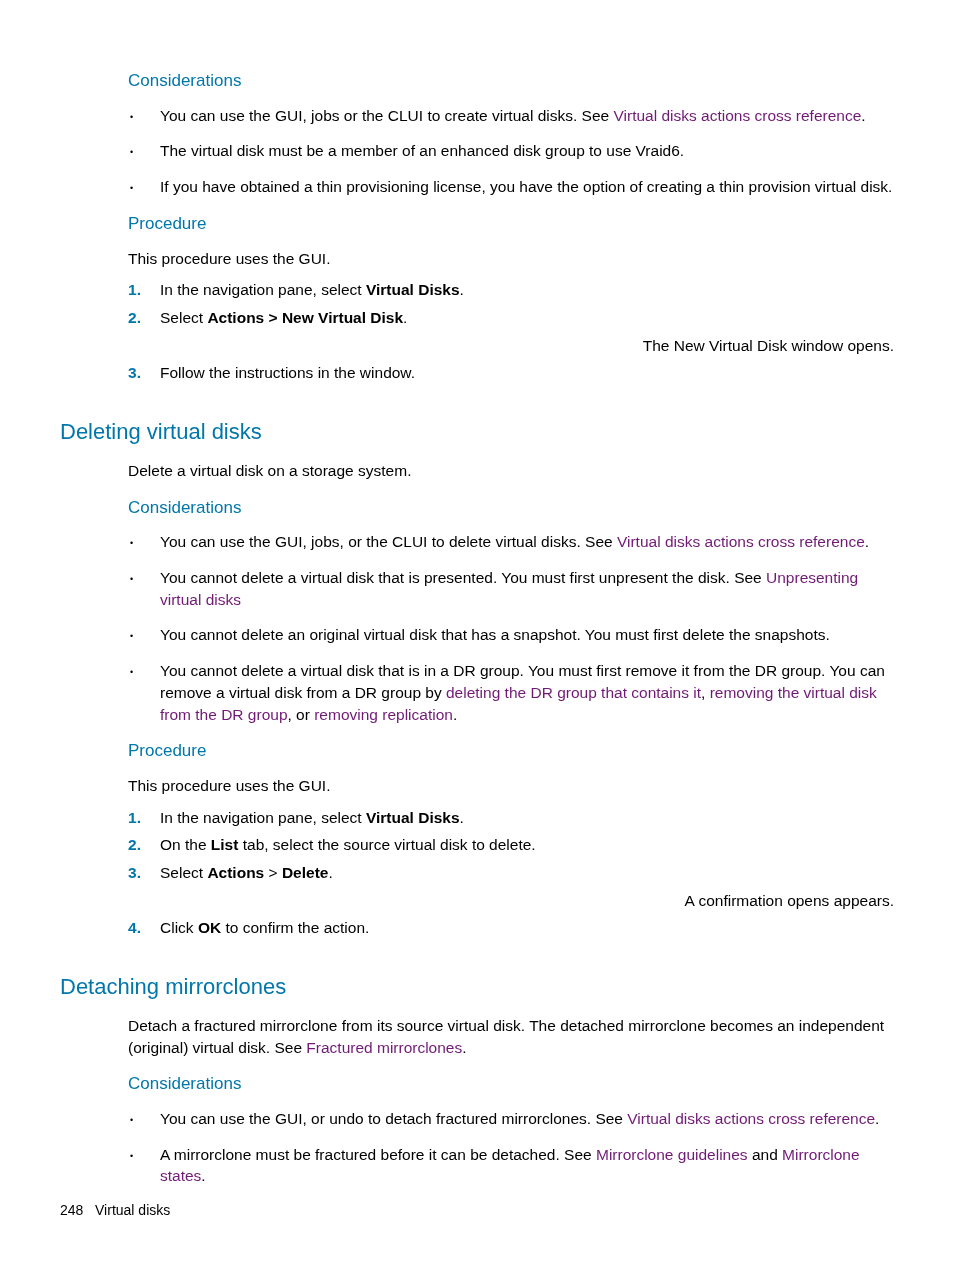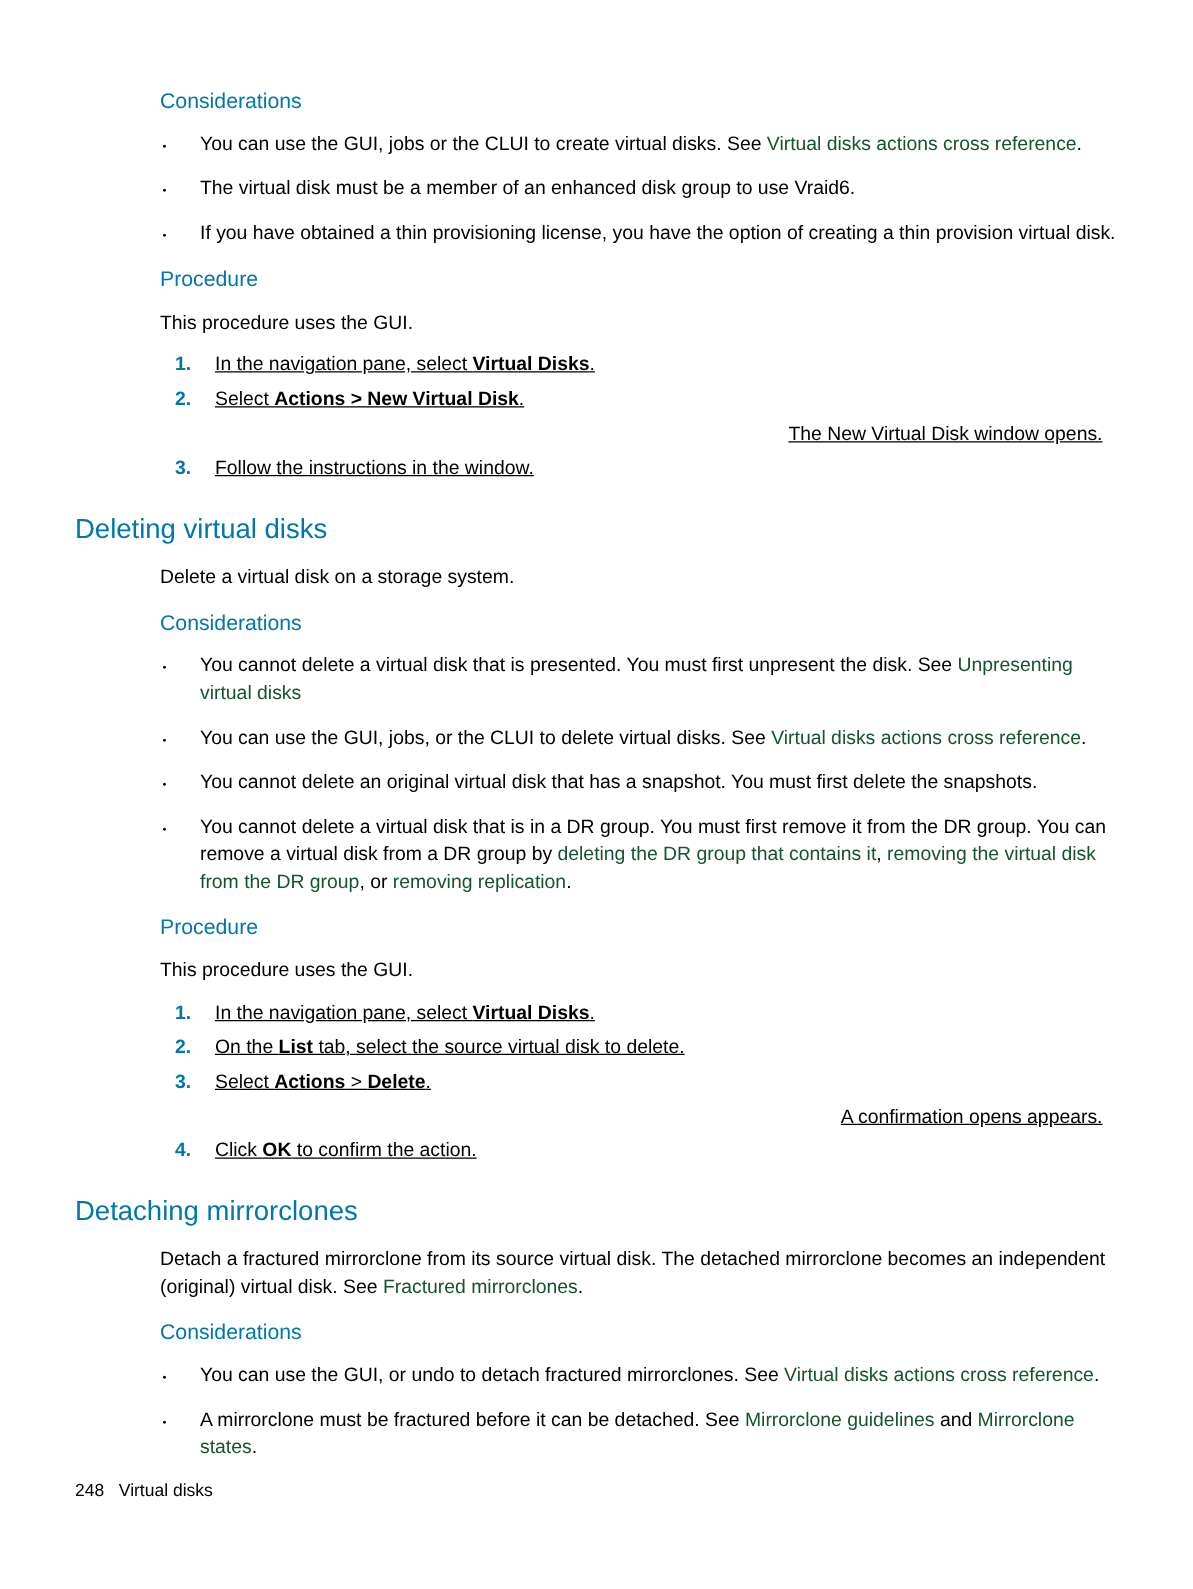--- a/index.html
+++ b/index.html
@@ -21,25 +21,25 @@
     color: #0077aa;
     font-size: 17px;
     font-weight: normal;
     margin-top: 14px;
     margin-bottom: 12px;
   }
   .h2-heading {
     color: #0077aa;
     font-size: 22px;
     font-weight: normal;
-    margin-top: 22px;
+    margin-top: 33px;
     margin-bottom: 12px;
   }
   .link {
-    color: #14532d;
+    color: #701a75;
   }
   strong { font-weight: bold; }
   ul.bullets {
     list-style: none;
     padding: 0;
     margin: 0;
   }
   ul.bullets > li {
     padding-left: 32px;
     position: relative;
@@ -49,23 +49,22 @@
     content: "•";
     position: absolute;
     left: 2px;
     top: 6px;
     font-size: 9px;
     color: #000;
   }
   ol.numbered {
     list-style: none;
     padding: 0;
-    margin: 12px;
+    margin: 0;
     counter-reset: stepctr;
-    text-decoration: underline;
   }
   ol.numbered > li {
     padding-left: 32px;
     position: relative;
     margin-bottom: 6px;
     counter-increment: stepctr;
   }
   ol.numbered > li::before {
     content: counter(stepctr) ".";
     position: absolute;
@@ -127,24 +126,24 @@
       <li>Follow the instructions in the window.</li>
     </ol>
   </div>
 
   <div class="h2-heading">Deleting virtual disks</div>
   <div class="indent-body">
     <div class="p">Delete a virtual disk on a storage system.</div>
     <div class="sub-heading">Considerations</div>
     <ul class="bullets">
       <li>
-        <span>You cannot delete a virtual disk that is presented. You must first unpresent the disk. See </span><span class="link">Unpresenting virtual disks</span>
+        <span>You can use the GUI, jobs, or the CLUI to delete virtual disks. See </span><span class="link">Virtual disks actions cross reference</span><span>.</span>
       </li>
       <li>
-        <span>You can use the GUI, jobs, or the CLUI to delete virtual disks. See </span><span class="link">Virtual disks actions cross reference</span><span>.</span>
+        <span>You cannot delete a virtual disk that is presented. You must first unpresent the disk. See </span><span class="link">Unpresenting virtual disks</span>
       </li>
       <li>You cannot delete an original virtual disk that has a snapshot. You must first delete the snapshots.</li>
       <li>
         <span>You cannot delete a virtual disk that is in a DR group. You must first remove it from the DR group. You can remove a virtual disk from a DR group by </span><span class="link">deleting the DR group that contains it</span><span>, </span><span class="link">removing the virtual disk from the DR group</span><span>, or </span><span class="link">removing replication</span><span>.</span>
       </li>
     </ul>
   </div>
 
 
   <div class="indent-body">

